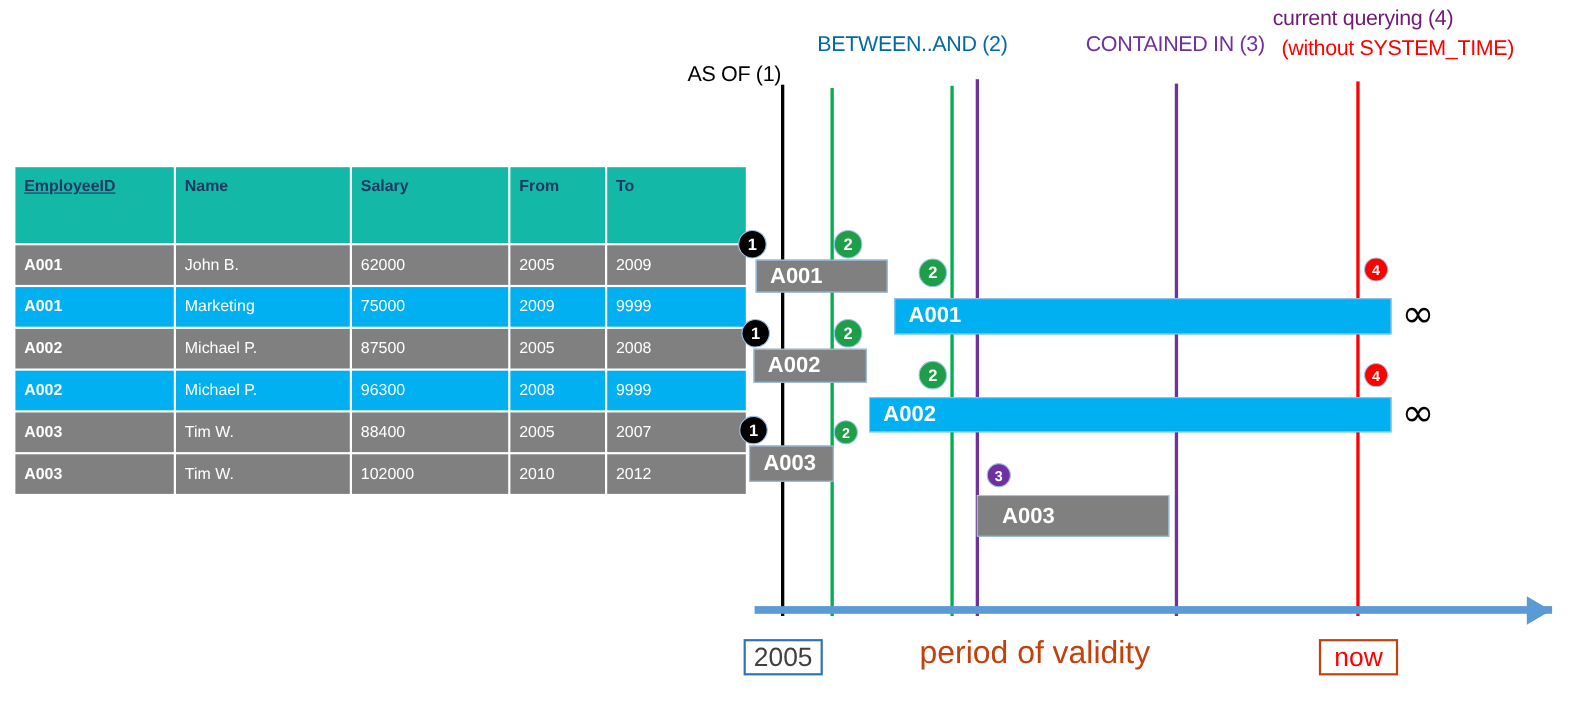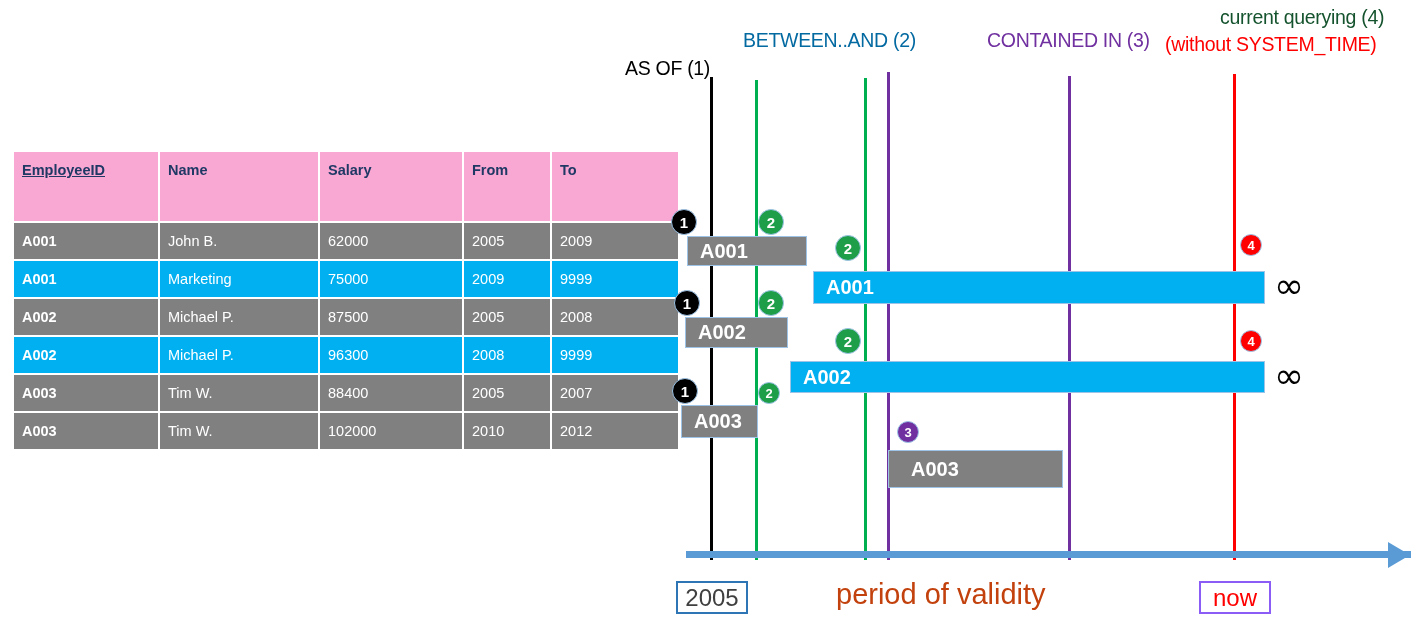--- a/index.html
+++ b/index.html
@@ -27,21 +27,21 @@
   }
   #employee-table th, #employee-table td {
     padding: 7px 8px;
     font-size: 14.5px;
     text-align: left;
     vertical-align: middle;
     white-space: nowrap;
     overflow: hidden;
   }
   #employee-table thead th {
-    background: #f9a8d4;
+    background: #14b8a6;
     color: #1f3864;
     font-weight: bold;
     height: 52px;
     vertical-align: top;
     padding-top: 10px;
   }
   #employee-table thead th.underlined span { text-decoration: underline; }
   #employee-table tbody tr.gray td { background: #808080; color: #ffffff; }
   #employee-table tbody tr.cyan td { background: #00b0f0; color: #ffffff; }
   #employee-table tbody td { height: 22px; }
@@ -122,21 +122,21 @@
   .tagbox {
     position: absolute;
     box-sizing: border-box;
     display: flex;
     align-items: center;
     justify-content: center;
     font-size: 24px;
     background: #ffffff;
   }
   #tag-start { border: 2px solid #2e75b6; color: #404040; }
-  #tag-now   { border: 2px solid #8b5cf6; color: #ff0000; }
+  #tag-now   { border: 2px solid #c2410c; color: #ff0000; }
   #axis-caption {
     position: absolute;
     font-size: 29px;
     color: #c2410c;
     white-space: nowrap;
   }
 </style>
 </head>
 <body>
 
@@ -194,21 +194,21 @@
       <td>2012</td>
     </tr>
   </tbody>
 </table>
 
 <div id="diagram">
 
   <div class="legend-item" style="left:625px; top:29px; color:#000000;margin-top:28px;">AS OF (1)</div>
   <div class="legend-item" style="left:743px; top:29px; color:#0369a1;">BETWEEN..AND (2)</div>
   <div class="legend-item" style="left:945px; top:29px; color:#7030a0;margin-left:42px;">CONTAINED IN (3)</div>
-  <div class="legend-item" style="left:1220px; top:6px; color:#14532d;">current querying (4)</div>
+  <div class="legend-item" style="left:1157px; top:6px; color:#701a75;">current querying (4)</div>
   <div class="legend-item" style="left:1165px; top:33px; color:#ff0000;">(without SYSTEM_TIME)</div>
 
   <div class="vline" style="left:710px; top:77px; height:483px; background:#000000;"></div>
   <div class="vline" style="left:755px; top:80px; height:480px; background:#00b050;"></div>
   <div class="vline" style="left:864px; top:78px; height:482px; background:#00b050;"></div>
   <div class="vline" style="left:887px; top:72px; height:488px; background:#7030a0;"></div>
   <div class="vline" style="left:1068px; top:76px; height:484px; background:#7030a0;"></div>
   <div class="vline" style="left:1233px; top:74px; height:486px; background:#ff0000;"></div>
 
   <div class="badge b1" style="left:671px; top:209px;">1</div>

